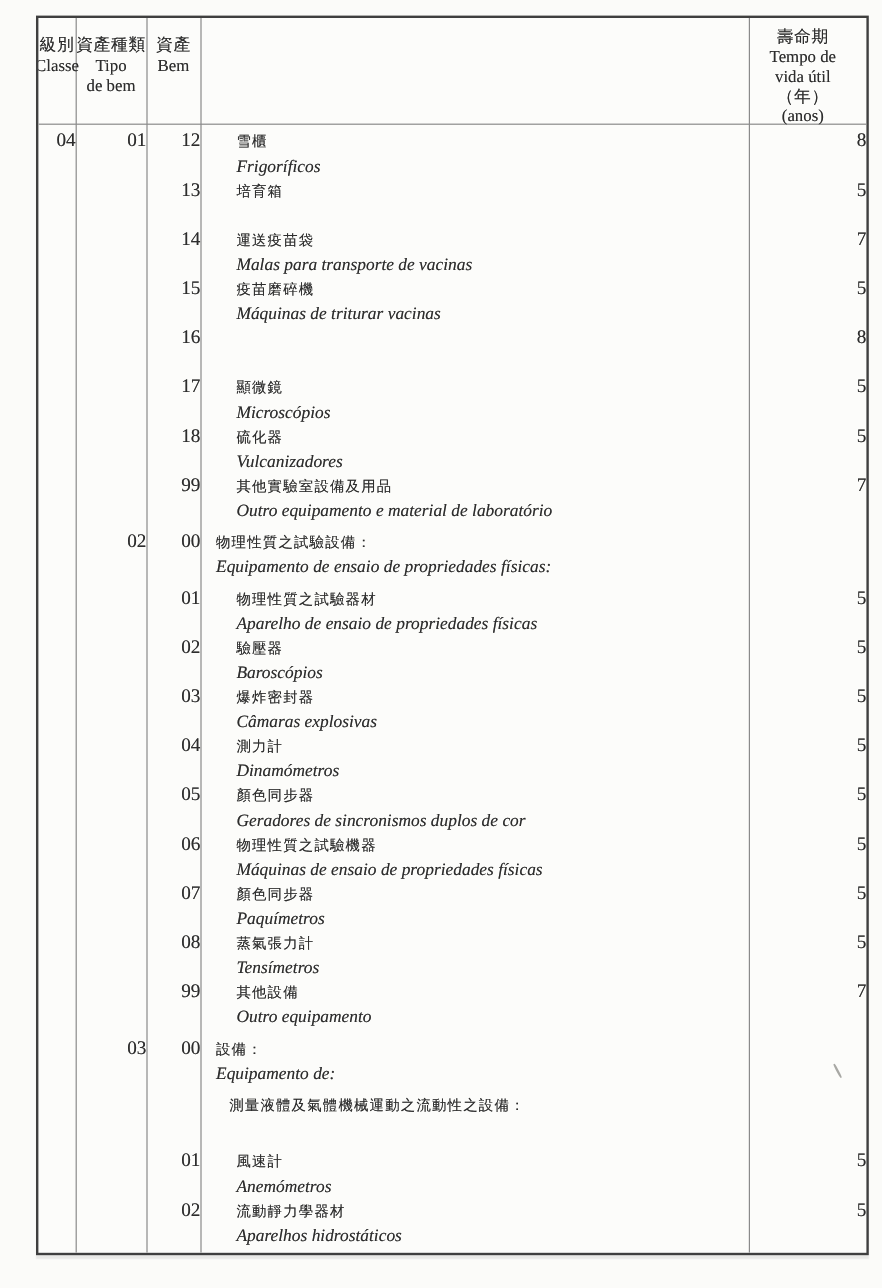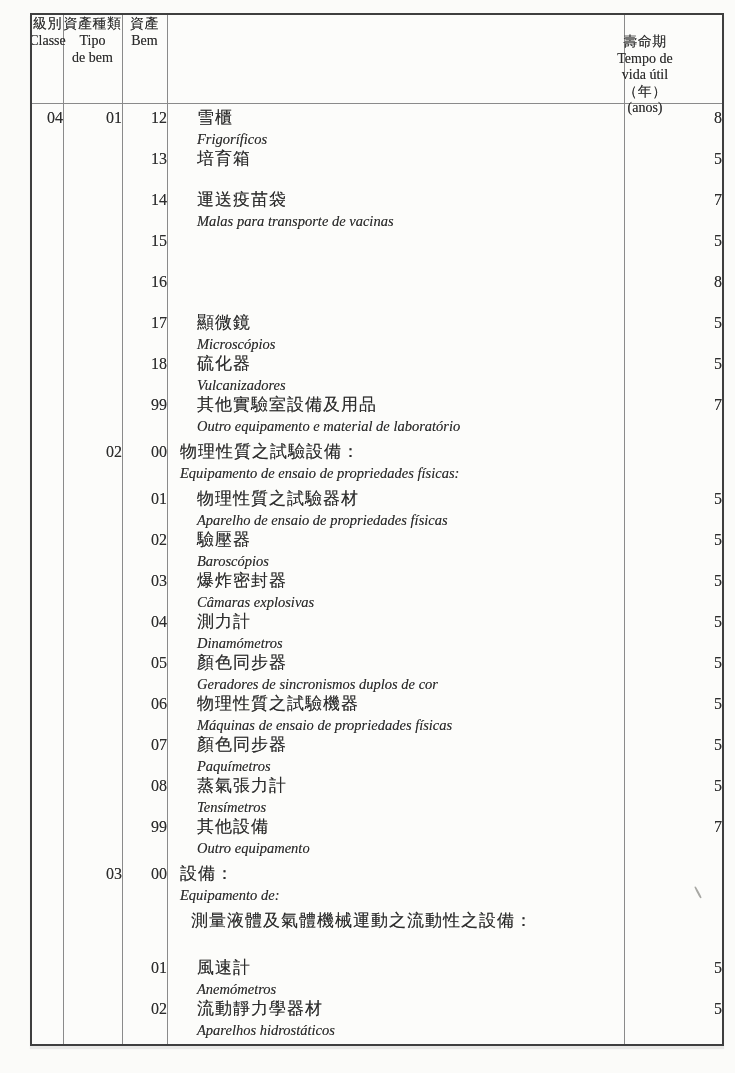--- a/index.html
+++ b/index.html
@@ -13,37 +13,37 @@
   }
   .table{
     position:absolute;left:30px;top:13px;width:694px;height:1033px;
     box-sizing:border-box;border:2px solid #3f3f3f;background:#fcfcfa;
     overflow:hidden;box-shadow:0 3px 1px rgba(0,0,0,0.07);
   }
   .vline{position:absolute;top:0;bottom:0;width:1px;background:#8a8a8a;}
   .vl1{left:31px}.vl2{left:90px}.vl3{left:135px}.vl4{left:592px}
   .thead{position:relative;height:88px;border-bottom:1px solid #8a8a8a;}
   .th{position:absolute;top:0;bottom:0;display:flex;flex-direction:column;
-      align-items:center;padding-top:0;line-height:17px;font-size:14px;
+      align-items:center;padding-top:15px;line-height:17px;font-size:14px;
       box-sizing:border-box;text-align:center;}
   .th .zh{letter-spacing:.5px;}
   .th1{left:0;width:31px}
   .th2{left:31px;width:59px}
   .th3{left:90px;width:45px}
   .th4{left:135px;width:457px}
-  .th5{left:564px;width:98px;padding-top:19px;line-height:16.5px;}
+  .th5{left:588px;width:98px;padding-top:9px;line-height:16.5px;}
   .tbody{position:relative;padding-top:4px;}
   .row{position:relative;min-height:41px;}
   .code,.anos{position:absolute;top:0;line-height:20.5px;font-size:16px;text-align:right;}
   .c1{left:0;width:31px}
   .c2{left:31px;width:59px}
   .c3{left:90px;width:45px}
   .anos{left:592px;width:98px;}
   .desc{margin-left:135px;}
-  .desc .zh{font-size:17px;line-height:20.5px;letter-spacing:1px;}
+  .desc .zh{font-size:12px;line-height:20.5px;letter-spacing:1px;}
   .desc .pt{font-size:14.5px;line-height:20.5px;font-style:italic;}
   .indent0{padding-left:13px}
   .indent1{padding-left:24px}
   .indent2{padding-left:30px}
   .gap{height:6px;}
   .artifact{position:absolute;left:697px;top:886px;width:1.5px;height:13px;
     background:#a8a8a4;transform:rotate(-28deg);border-radius:40%;}
 </style>
 </head>
 <body>
@@ -98,20 +98,24 @@
       <div class="row">
         <div class="code c3">14</div>
         <div class="desc indent2">
           <div class="zh">運送疫苗袋</div>
           <div class="pt">Malas para transporte de vacinas</div>
         </div>
         <div class="anos">7</div>
       </div>
       <div class="row">
         <div class="code c3">15</div>
+        <div class="desc indent2">
+          <div class="zh">疫苗磨碎機</div>
+          <div class="pt">Máquinas de triturar vacinas</div>
+        </div>
         <div class="anos">5</div>
       </div>
       <div class="row">
         <div class="code c3">16</div>
         <div class="anos">8</div>
       </div>
       <div class="row">
         <div class="code c3">17</div>
         <div class="desc indent2">
           <div class="zh">顯微鏡</div>

